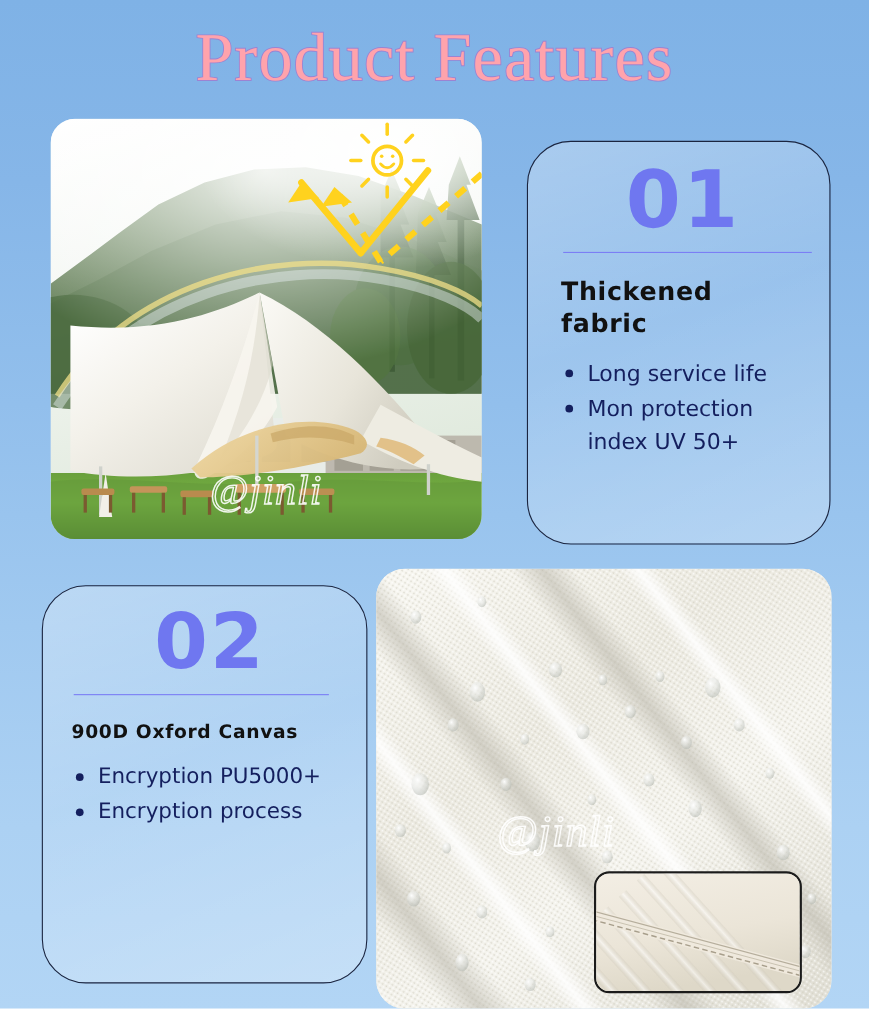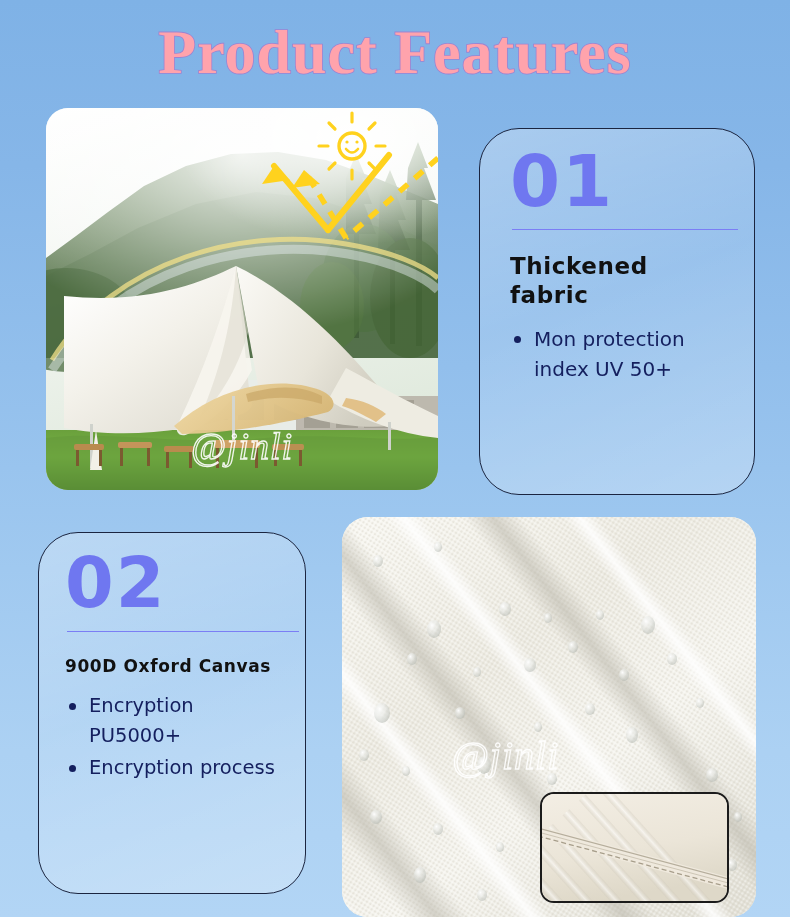--- a/index.html
+++ b/index.html
@@ -31,21 +31,21 @@
   
   #title {
     position: absolute;
     left: 0;
     top: 14px;
     width: 790px;
     text-align: center;
     font-family: "Liberation Serif", "DejaVu Serif", serif;
     font-size: 62px;
     line-height: 78px;
-    font-weight: 700;
+    font-weight: 400;
     color: #ffa3ac;
     letter-spacing: 1px;
     -webkit-text-stroke: 1.6px #9b83d2;
     paint-order: stroke fill;
     text-rendering: geometricPrecision;
     user-select: none;
   }
 
   
   #photo-tent {
@@ -87,33 +87,34 @@
   #card-01 {
     left: 479px;
     top: 128px;
     width: 276px;
     height: 367px;
     padding: 12px 22px 0 30px;
   }
   #card-02 {
     left: 38px;
     top: 532px;
-    width: 268px;
+    width: 296px;
     height: 362px;
     padding: 10px 16px 0 26px;
   }
 
   .card-number {
     font-family: "DejaVu Sans", sans-serif;
     font-weight: 700;
     font-size: 72px;
     line-height: 80px;
     color: #6f77f0;
     letter-spacing: 2px;
     user-select: none;
+    text-align: center;
   }
   #card-02 .card-number { font-size: 70px; }
 
   .card-divider {
     height: 0;
     border-top: 1.6px solid #7b7ef5;
     margin: 6px 6px 0 2px;
   }
   #card-01 .card-divider { margin-top: 8px; width: 226px; }
   #card-02 .card-divider { margin-top: 8px; width: 232px; }
@@ -460,20 +461,21 @@
         <line x1="-4" y1="38" x2="190" y2="90" stroke="#c8c1b0" stroke-width="0.9"></line>
       </svg>
     </div>
   </div>
 
   <div class="card" id="card-01">
     <div class="card-number">01</div>
     <div class="card-divider"></div>
     <div class="card-heading">Thickened fabric</div>
     <ul class="card-bullets">
+      <li>Long service life</li>
       <li>Mon protection index UV 50+</li>
     </ul>
   </div>
 
   <div class="card" id="card-02">
     <div class="card-number">02</div>
     <div class="card-divider"></div>
     <div class="card-heading">900D Oxford Canvas</div>
     <ul class="card-bullets">
       <li>Encryption PU5000+</li>

